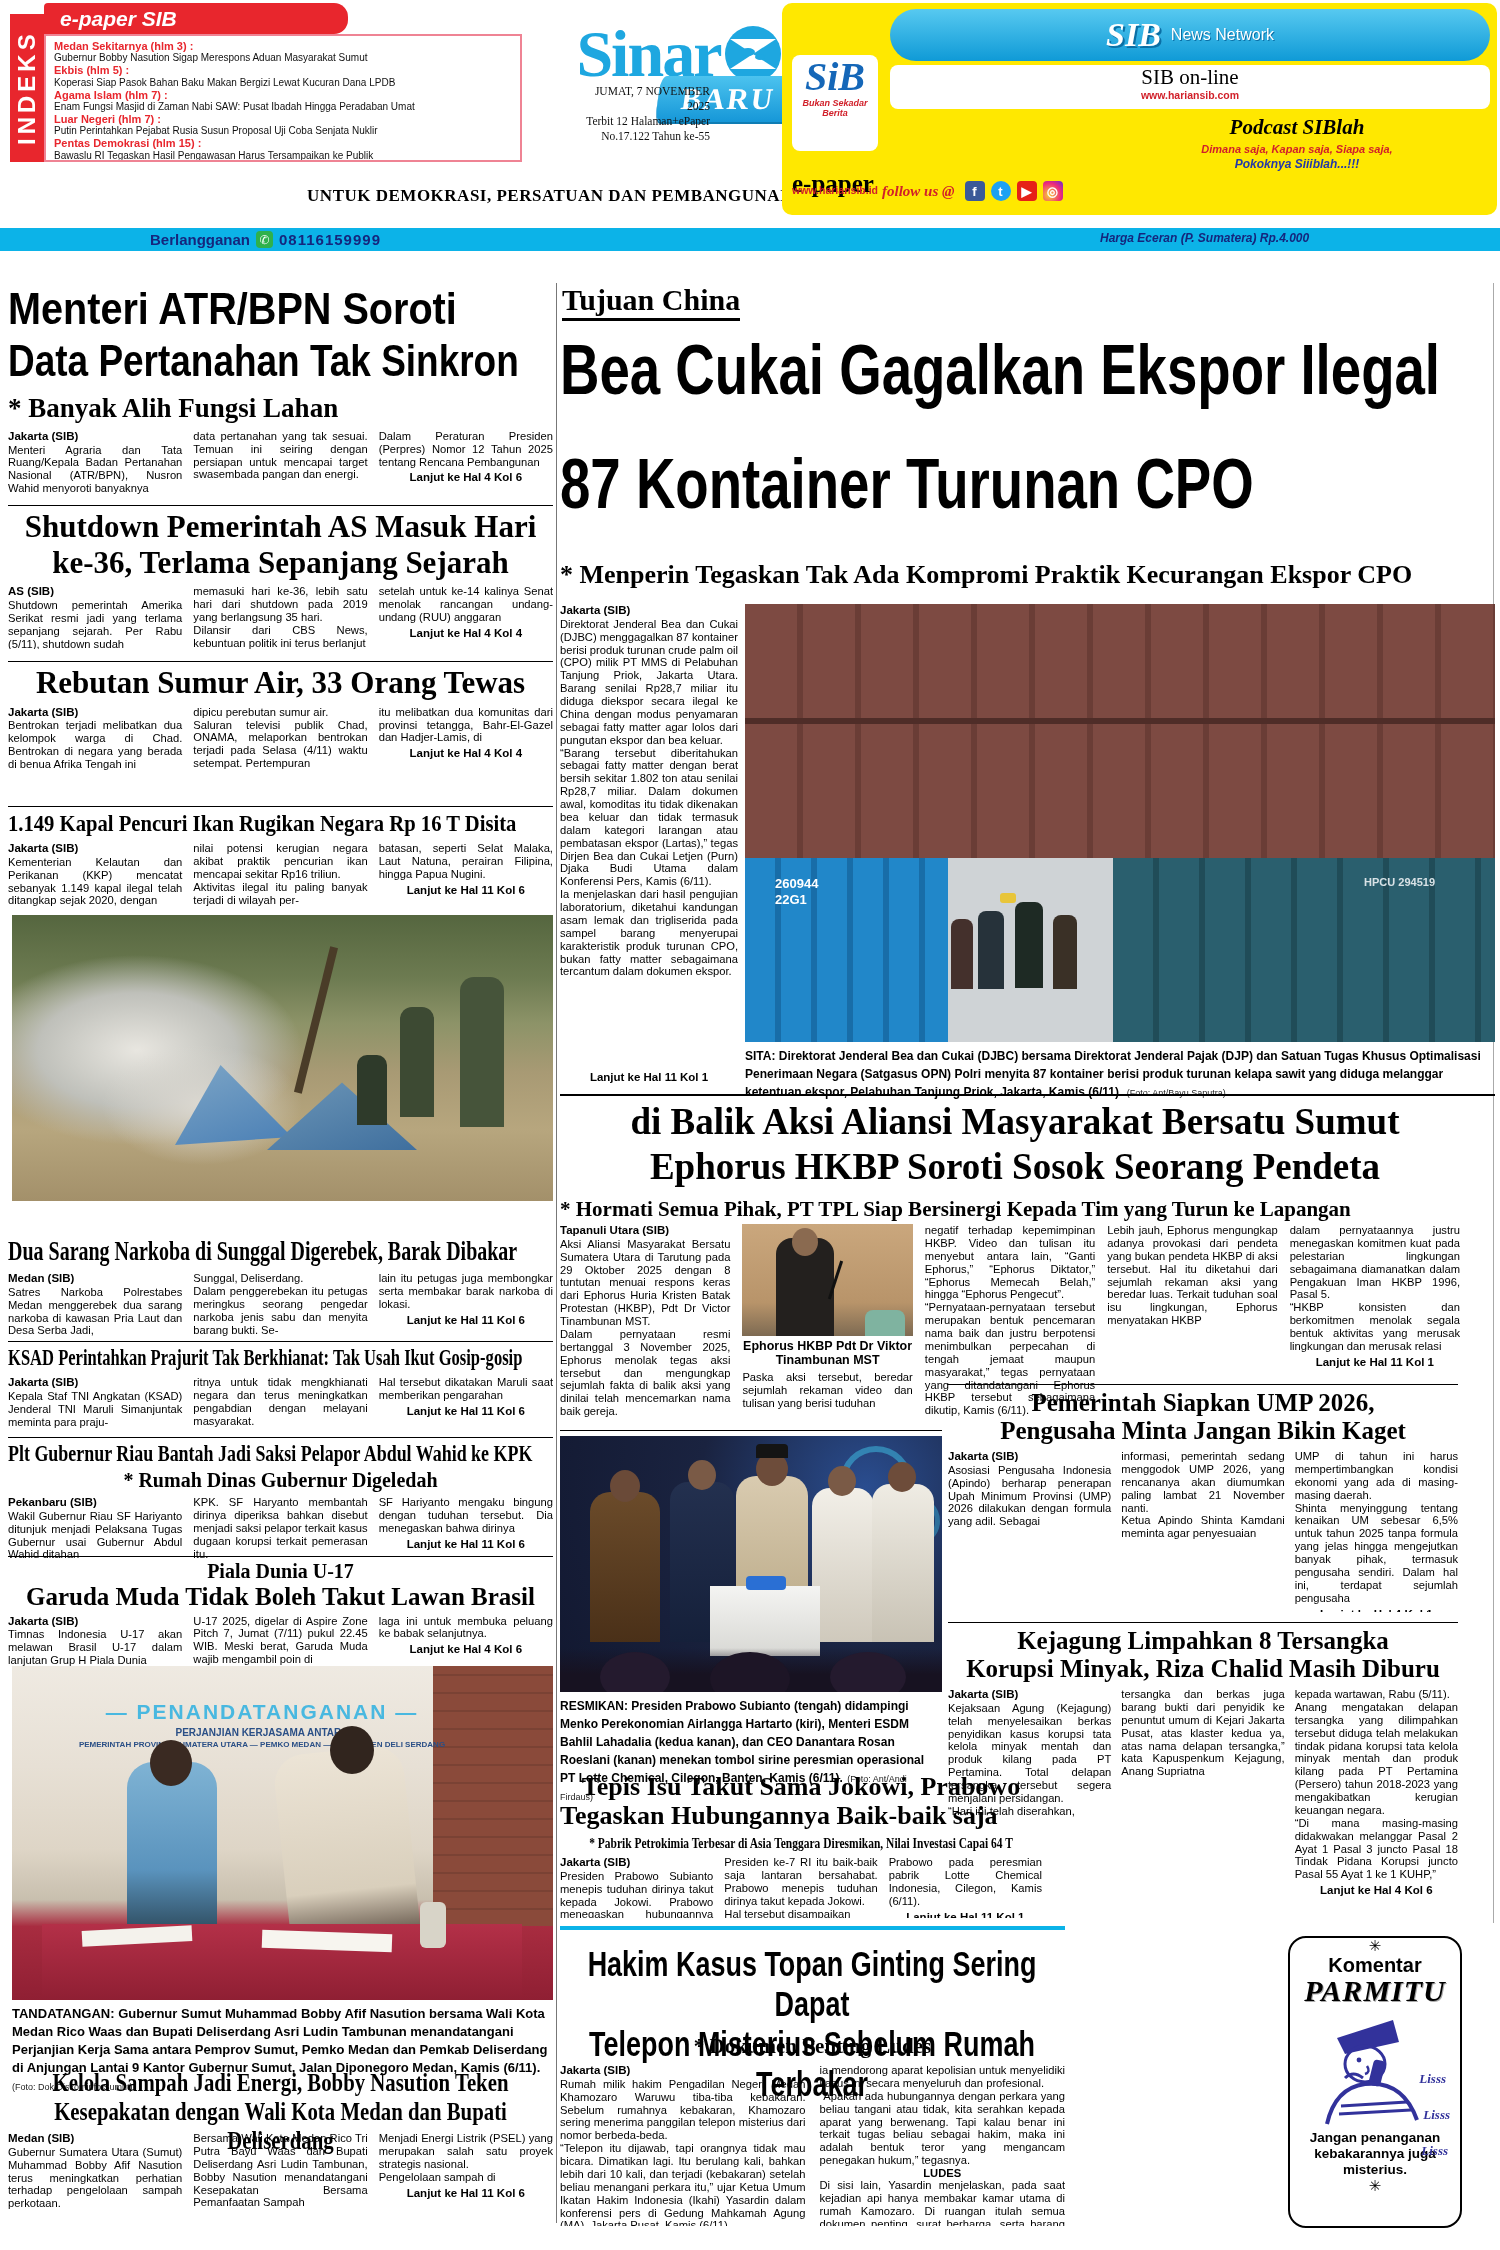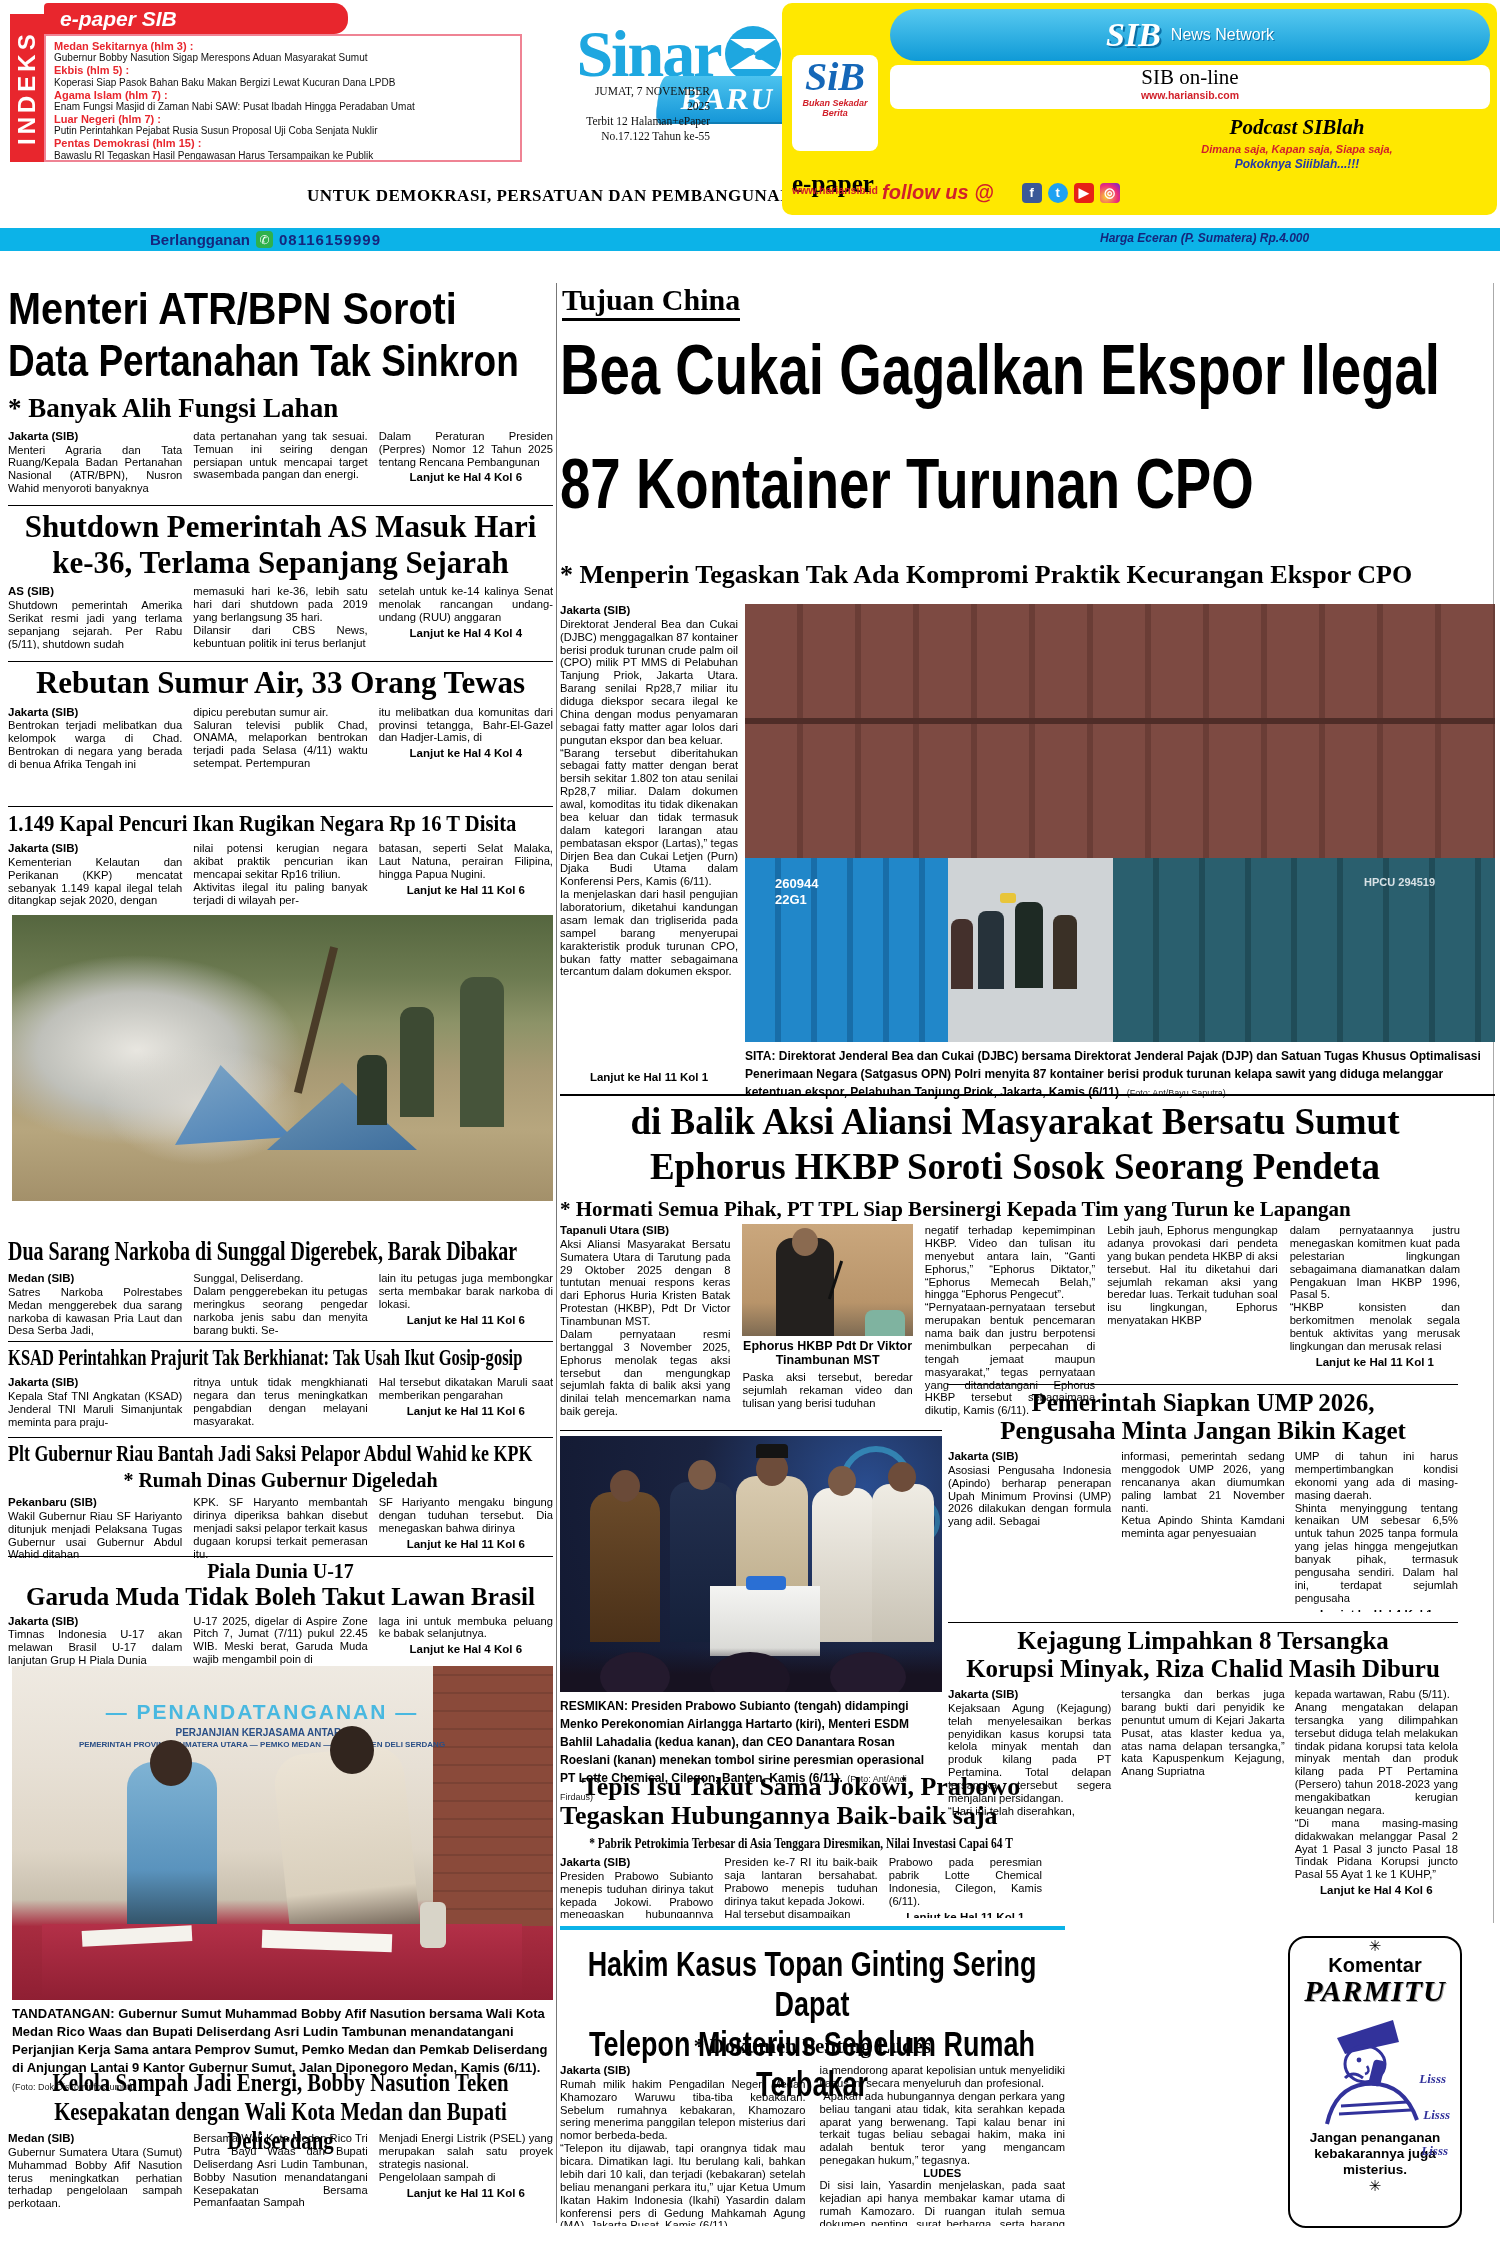--- a/index.html
+++ b/index.html
@@ -44,21 +44,21 @@
   .url{color:#d1202a;font-weight:bold;font-size:10.5px;line-height:1.1;}
   .podcast{position:absolute;left:320px;top:112px;width:390px;text-align:center;font-weight:bold;font-style:italic;
     font-size:21px;font-family:"Liberation Serif",serif;}
   .slogan1{position:absolute;left:320px;top:140px;width:390px;text-align:center;color:#d1202a;font-weight:bold;
     font-style:italic;font-size:11px;}
   .slogan2{position:absolute;left:320px;top:154px;width:390px;text-align:center;color:#2438a8;font-weight:bold;
     font-style:italic;font-size:12px;}
   .epaper-t{position:absolute;left:10px;top:167px;width:150px;font-weight:bold;font-size:25px;font-family:"Liberation Serif",serif;}
   .epaper-url{position:absolute;left:10px;top:182px;width:170px;}
   .follow-row{position:absolute;left:100px;top:178px;width:420px;display:flex;align-items:center;gap:6px;}
-  .follow-t{color:#d1202a;font-weight:bold;font-style:italic;font-size:20px;margin-right:22px;}
+  .follow-t{color:#d1202a;font-weight:bold;font-style:italic;font-size:15px;margin-right:4px;font-family:Liberation Serif, serif;}
   .soc{width:20px;height:20px;border-radius:4px;color:#fff;font-size:13px;font-weight:bold;
     display:flex;align-items:center;justify-content:center;}
   .soc.fb{background:#3b5998;}.soc.tw{background:#1da1f2;border-radius:10px;}
   .soc.yt{background:#e62117;}.soc.ig{background:radial-gradient(circle at 30% 70%,#f9ce34,#ee2a7b 60%,#6228d7);}
   
   .subbar{left:0;top:228px;width:1500px;height:23px;background:#0cb3e8;display:flex;align-items:center;}
   .sub-label{color:#15267d;font-weight:bold;font-size:15px;margin-left:150px;}
   .phone-ic{width:17px;height:17px;background:#2fb14b;border-radius:4px;color:#fff;font-size:12px;
     display:flex;align-items:center;justify-content:center;margin:0 6px;}
   .sub-phone{color:#15267d;font-weight:bold;font-size:15px;letter-spacing:1px;}

